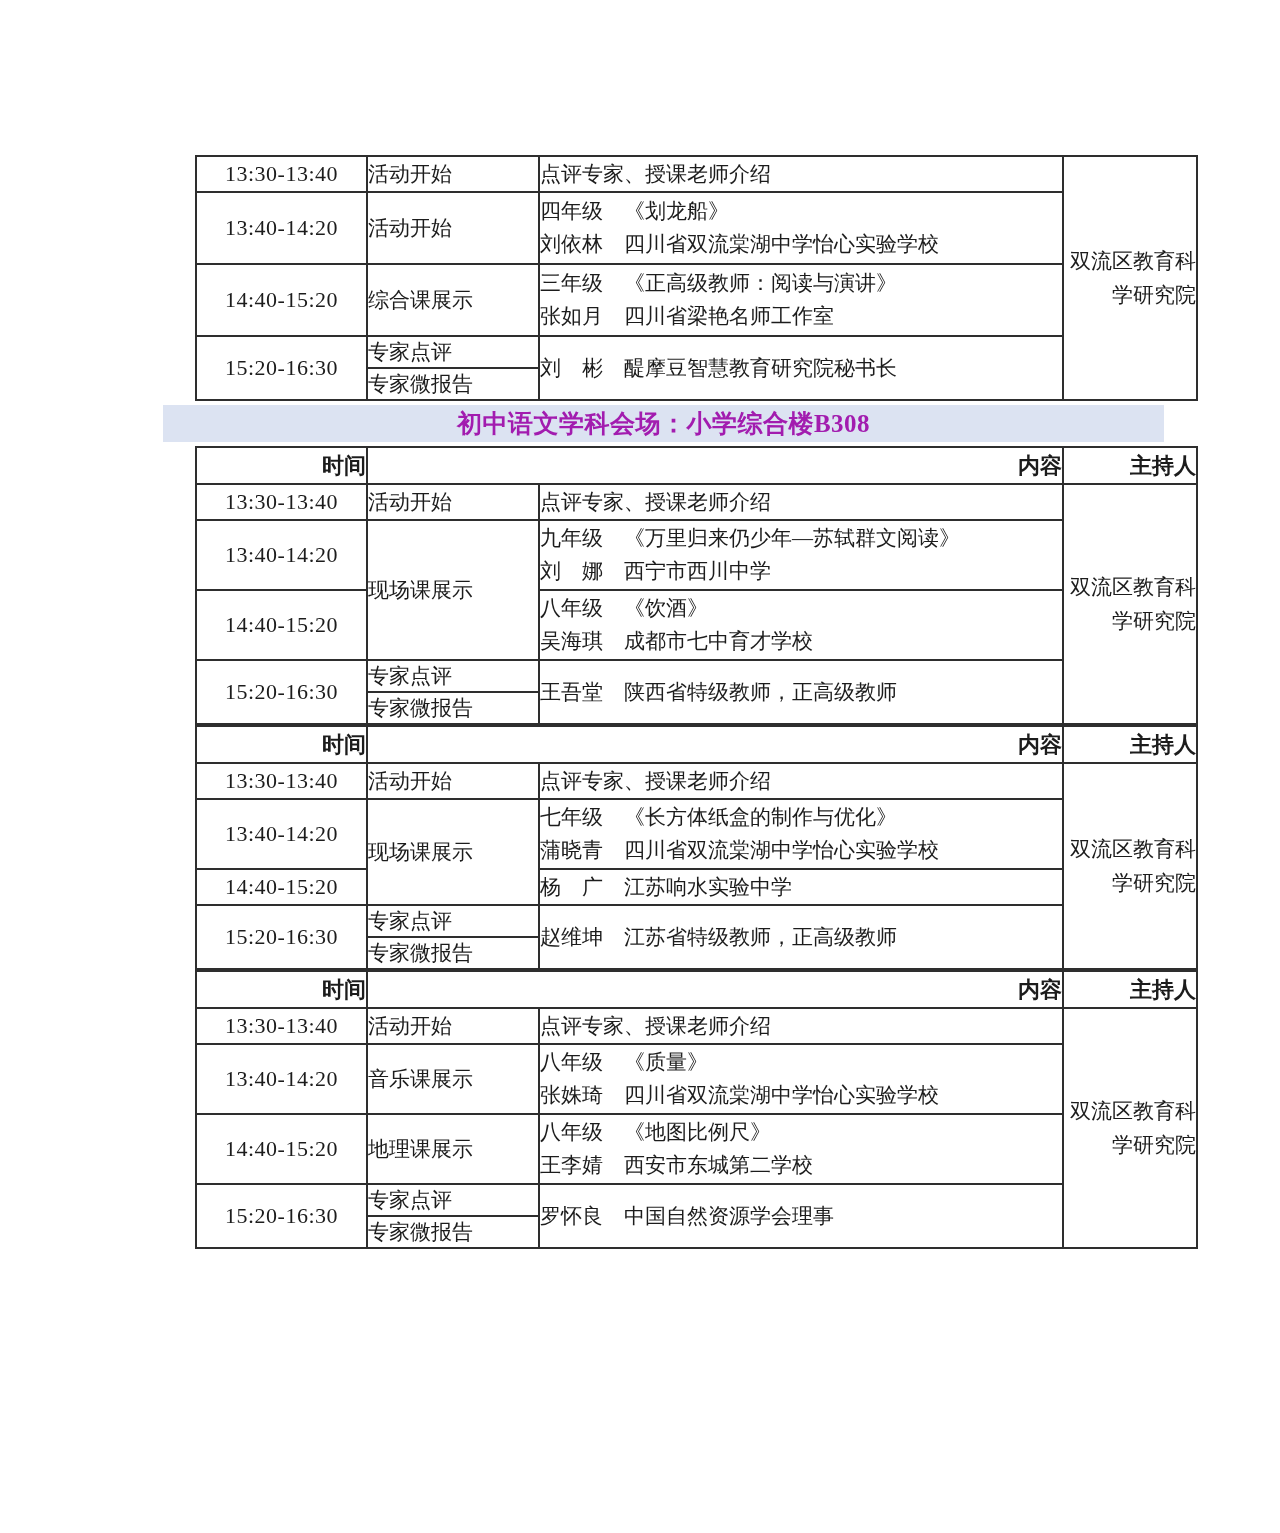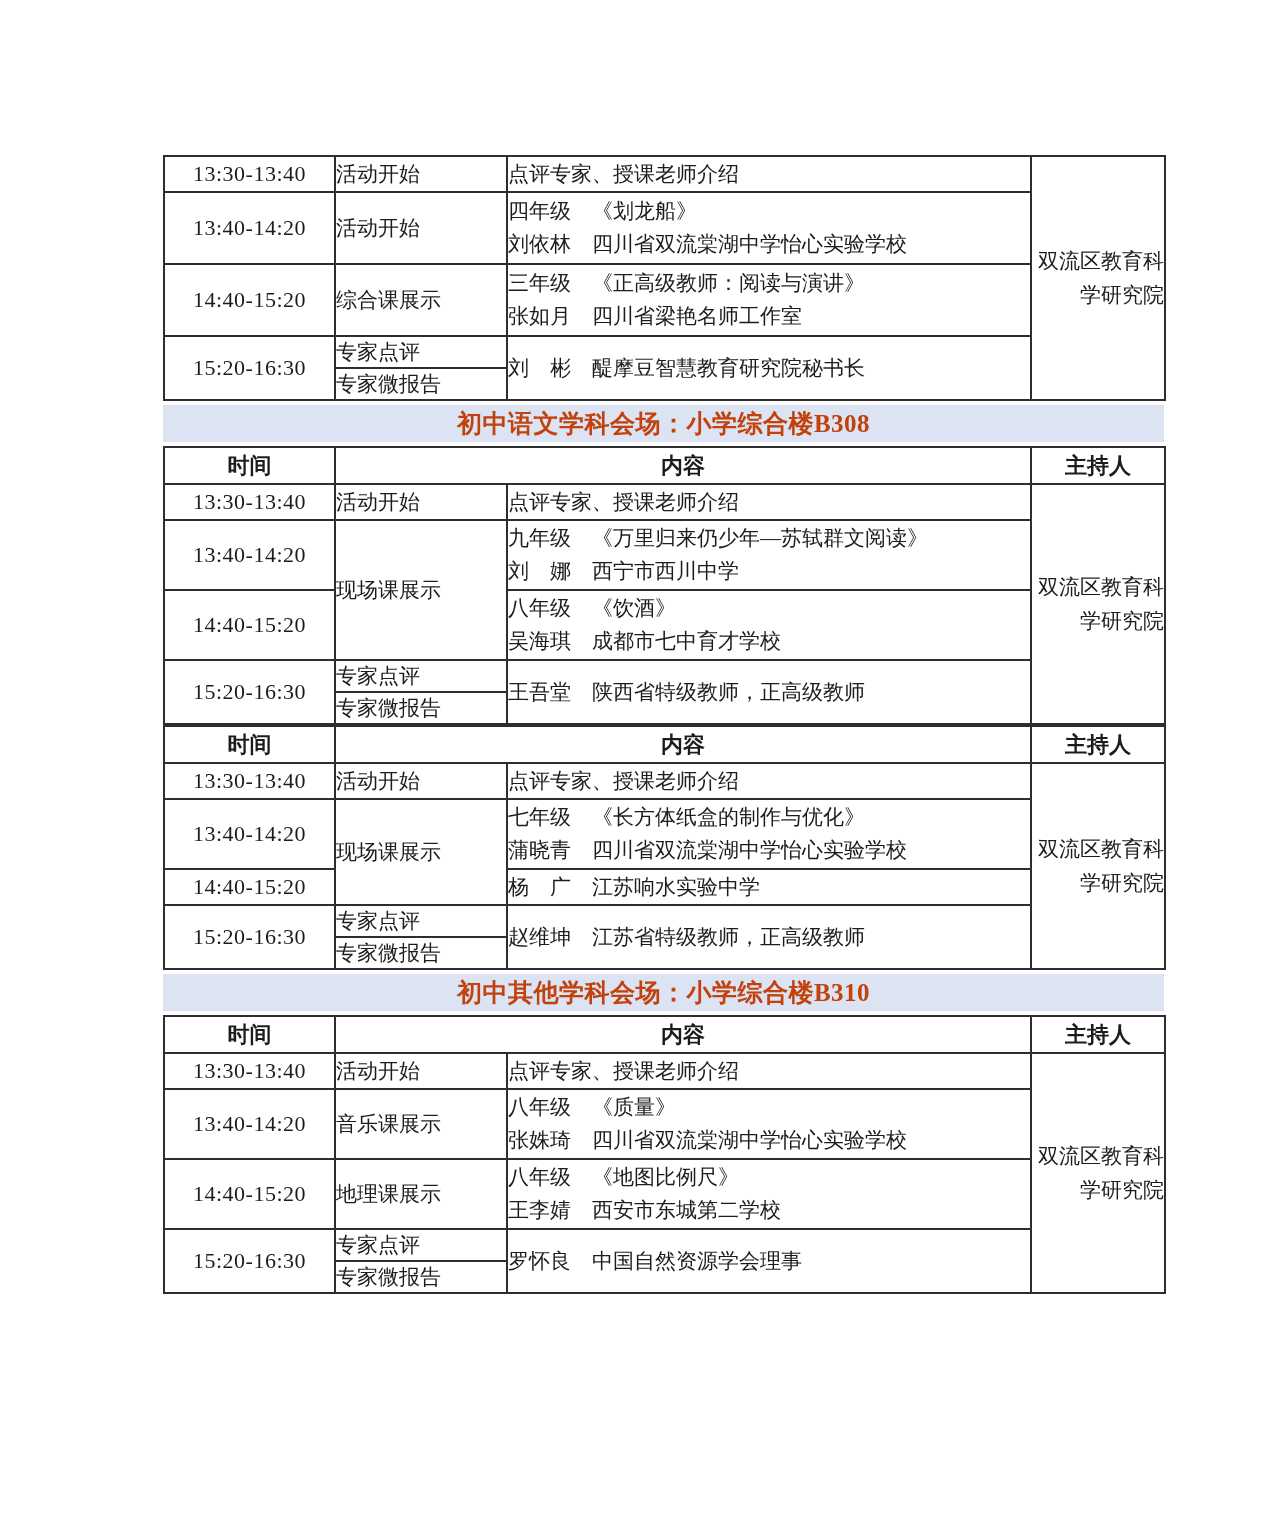--- a/index.html
+++ b/index.html
@@ -10,54 +10,55 @@
     -webkit-text-size-adjust:none;
   }
   .page { position:relative; width:1280px; height:1533px; overflow:hidden; }
   .content { position:absolute; left:163px; top:155px; width:1001px; }
 
   table.sched {
     border-collapse:collapse;
     table-layout:fixed;
     width:1001px;
     font-size:21px;
+    margin-left:32px;
   }
   table.sched td, table.sched th {
     border:2px solid #2e2e2e;
     padding:0;
     vertical-align:middle;
     font-weight:normal;
     overflow:hidden;
   }
   col.c-time    { width:171px; }
   col.c-act     { width:172px; }
   col.c-content { width:524px; }
   col.c-host    { width:134px; }
 
-  tr.hrow th { height:35px; font-weight:bold; text-align:center; font-size:22px; }
+  tr.hrow th { height:35px; font-weight:bold; text-align:right; font-size:22px; }
 
   tr.r-single { height:36px; }
   tr.r-double { height:70px; }
   tr.r-double-tall { height:72px; }
   tr.r-split  { height:32px; }
 
   td.t { text-align:center; font-size:22px; letter-spacing:0.5px; }
   td.a { text-align:left; padding-left:11px; padding-right:4px; }
   td.c { text-align:left; padding-left:13px; padding-right:6px; }
   td.c .line { line-height:33px; }
   td.h { text-align:right; padding-left:9px; padding-right:4px; line-height:34px; }
 
   .band {
     height:37px;
     margin:4px 0;
     background:#dce3f2;
     display:flex; align-items:center; justify-content:center;
     font-weight:bold;
     font-size:25px;
-    color:#c2410c;
+    color:#a21caf;
     letter-spacing:0.5px;
   }
 </style>
 </head>
 <body>
 
 <div class="page">
   <div class="content">
 
     <table class="sched">
@@ -184,23 +185,20 @@
         <td class="t" rowspan="2">15:20-16:30</td>
         <td class="a">专家点评</td>
         <td class="c" rowspan="2">赵维坤　江苏省特级教师，正高级教师</td>
       </tr>
       <tr class="r-split">
         <td class="a">专家微报告</td>
       </tr>
     </tbody>
       </table>
 
-    <div class="band">
-      <span>初中其他学科会场：小学综合楼B310</span>
-    </div>
     <table class="sched">
       <colgroup>
           <col class="c-time">
           <col class="c-act">
           <col class="c-content">
           <col class="c-host">
         </colgroup>
       <tbody>
           <tr class="hrow">
         <th>时间</th>

